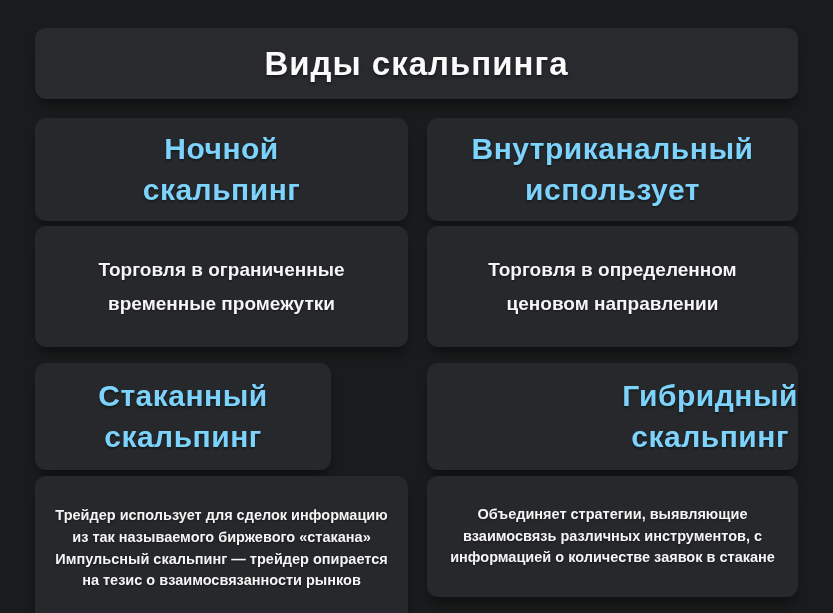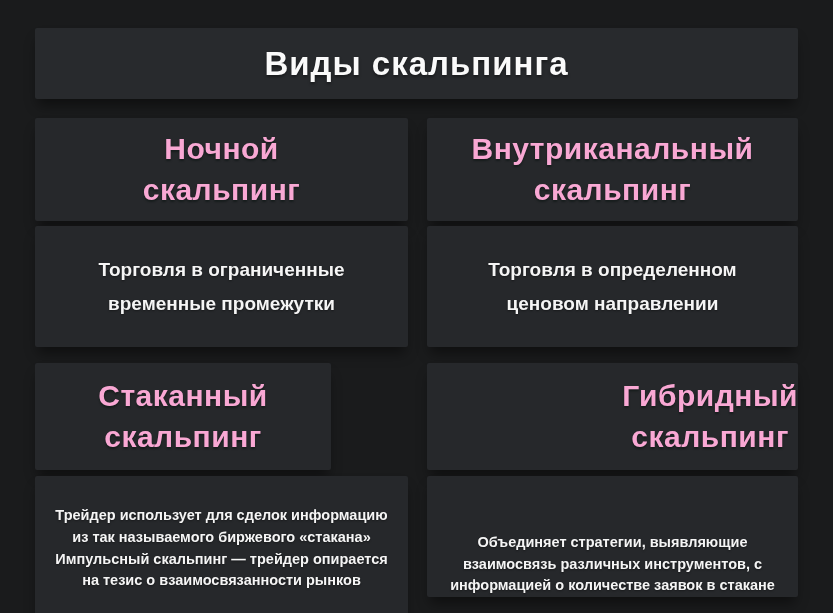--- a/index.html
+++ b/index.html
@@ -11,21 +11,21 @@
     position: relative;
     width: 833px;
     height: 613px;
     background: #1a1b1c;
     overflow: hidden;
     font-family: "Liberation Sans", "DejaVu Sans", sans-serif;
   }
   .card {
     position: absolute;
     background: #26282b;
-    border-radius: 2px;
+    border-radius: 11px;
     box-shadow: 0 9px 12px -3px rgba(0, 0, 0, 0.45);
     display: flex;
     align-items: center;
     justify-content: center;
     text-align: center;
     box-sizing: border-box;
   }
   .title-card {
     left: 35px; top: 28px; width: 763px; height: 71px;
     background: #282a2d;
@@ -38,21 +38,21 @@
     color: #fafafa;
     text-shadow: 0 2px 3px rgba(0,0,0,0.4);
     white-space: pre-line;
   }
   .header-card h2 {
     margin: 0;
     font-size: 30px;
     font-weight: 800;
     line-height: 1.35;
     letter-spacing: 0.5px;
-    color: #f9a8d4;
+    color: #7dd3fc;
     text-shadow: 0 2px 2px rgba(5, 15, 10, 0.45);
     white-space: pre-line;
   }
   .desc-card p {
     margin: 0;
     font-weight: 700;
     color: #f5f5f5;
     text-shadow: 0 1px 2px rgba(0,0,0,0.4);
     white-space: pre-line;
   }
@@ -60,39 +60,39 @@
   .desc-small p { font-size: 14.5px; line-height: 1.5; }
 
   
   .pos-h1l { left: 35px;  top: 118px; width: 373px; height: 103px; }
   .pos-h1r { left: 427px; top: 118px; width: 371px; height: 103px; }
   .pos-d1l { left: 35px;  top: 226px; width: 373px; height: 121px; }
   .pos-d1r { left: 427px; top: 226px; width: 371px; height: 121px; }
   .pos-h2l { left: 35px;  top: 363px; width: 296px; height: 107px; }
   .pos-h2r { left: 427px; top: 363px; width: 371px; height: 107px; justify-content: flex-end; }
   .pos-d2l { left: 35px;  top: 476px; width: 373px; height: 145px; }
-  .pos-d2r { left: 427px; top: 476px; width: 371px; height: 121px; align-items: flex-end; }
+  .pos-d2r { left: 427px; top: 476px; width: 371px; height: 121px; }
 </style>
 </head>
 <body>
 
 <div class="canvas">
 
   <div class="card title-card">
     <h1>Виды скальпинга</h1>
   </div>
 
   <div class="card header-card pos-h1l">
     <h2>Ночной
 скальпинг</h2>
   </div>
 
   <div class="card header-card pos-h1r">
     <h2>Внутриканальный
-скальпинг</h2>
+использует</h2>
   </div>
 
   <div class="card desc-card desc-large pos-d1l">
     <p>Торговля в ограниченные
 временные промежутки</p>
   </div>
 
   <div class="card desc-card desc-large pos-d1r">
     <p>Торговля в определенном
 ценовом направлении</p>

